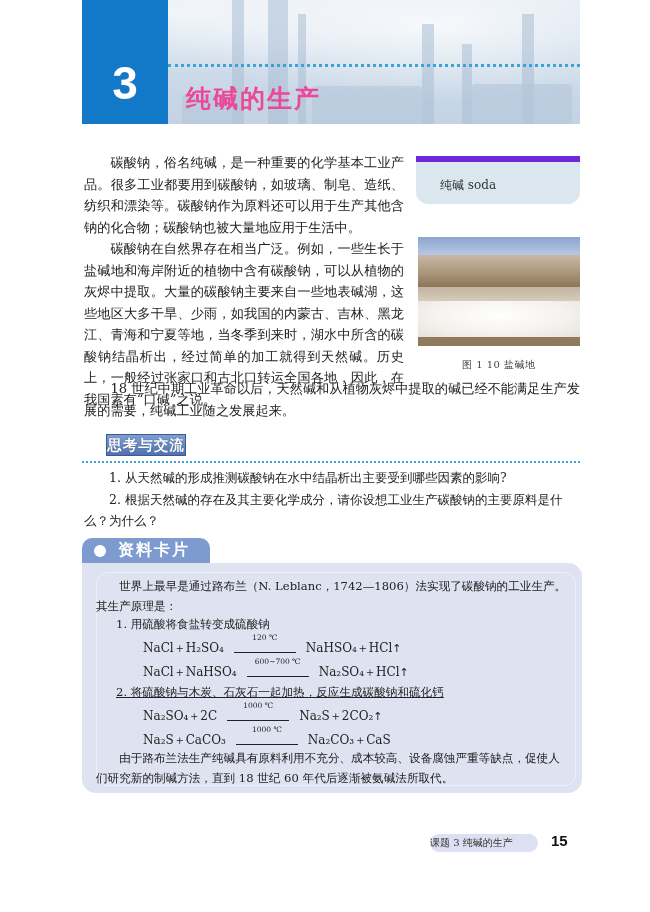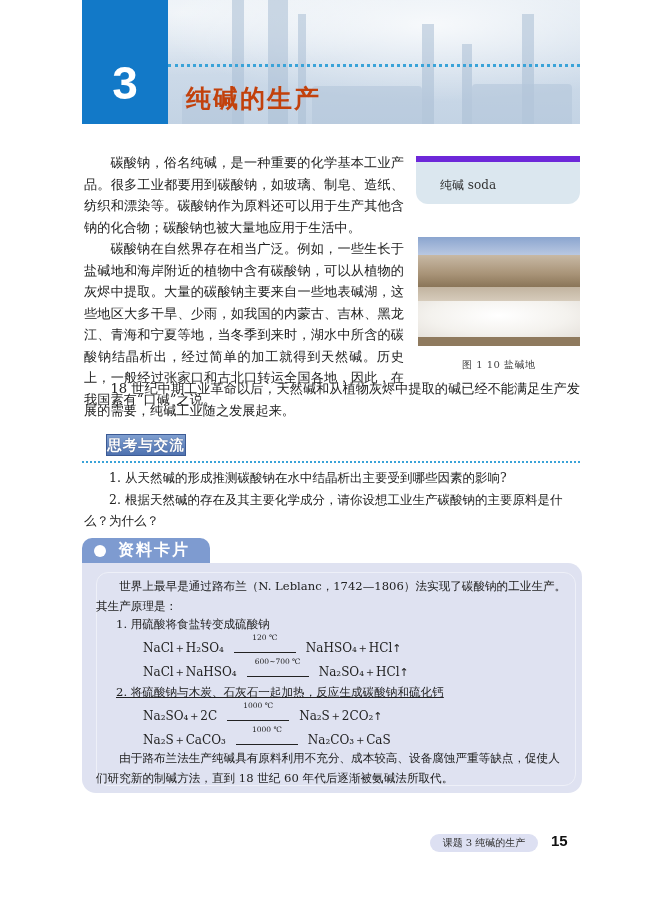--- a/index.html
+++ b/index.html
@@ -13,21 +13,21 @@
     background: radial-gradient(ellipse at 70% 20%, rgba(255,255,255,0.8) 0%, rgba(255,255,255,0) 55%),
                 radial-gradient(ellipse at 20% 10%, rgba(255,255,255,0.6) 0%, rgba(255,255,255,0) 40%); }
   .tower { position:absolute; bottom:0; background:rgba(170,190,212,0.55); }
   .tank { position:absolute; bottom:0; background:rgba(180,198,218,0.6); border-radius:4px 4px 0 0; }
   .num-block { position:absolute; left:82px; top:0; width:86px; height:124px; background:#1279c8; }
   .num-block span { position:absolute; left:0; right:0; bottom:14px; text-align:center;
     font-family:"Liberation Sans", sans-serif; font-weight:bold; font-size:46px; color:#ffffff; }
   .banner-dots { position:absolute; left:168px; top:64px; width:412px; height:0;
     border-top:3px dotted #3aa3d8; }
   .chapter-title { position:absolute; left:186px; top:82px; font-size:25px; font-weight:bold;
-    letter-spacing:2px; color:#c2410c; font-family:"DejaVu Serif", serif; }
+    letter-spacing:2px; color:#ec4899; font-family:"DejaVu Serif", serif; }
 
   
   .para { position:absolute; font-size:13.2px; line-height:21.5px; color:#222; text-align:justify; }
   .para.indent { text-indent:2em; }
 
   
   .term-card { position:absolute; left:416px; top:156px; width:164px; height:48px;
     background:#dbe7ef; border-radius:0 0 12px 12px; border-top:6px solid #6d28d9; }
   .term-card span { position:absolute; left:24px; top:15px; font-size:12px; color:#333; }
 
@@ -63,21 +63,21 @@
     border:1px solid #eef0f8; border-radius:12px; }
   .ctext { position:absolute; font-size:11.6px; line-height:20px; color:#222; }
   .eq { position:absolute; font-size:12px; color:#222; font-family:"DejaVu Serif", serif; white-space:nowrap; }
   .arrow-cond { display:inline-block; position:relative; width:62px; height:14px; margin:0 10px; vertical-align:middle; }
   .arrow-cond .line { position:absolute; left:0; right:0; bottom:3px; border-top:1px solid #222; }
   .arrow-cond .cond { position:absolute; left:0; right:0; top:-9px; text-align:center; font-size:7.5px; }
   .up { font-family:"DejaVu Sans", sans-serif; font-size:11px; }
 
   
   .footer-pill { position:absolute; left:430px; top:834px; width:108px; height:18px;
-    background:#dde0f2; border-radius:9px; font-size:10px; color:#333; text-align:center; line-height:18px; }
+    background:#dde0f2; border-radius:9px; font-size:10px; color:#333; text-align:left; line-height:18px; }
   .page-num { position:absolute; left:551px; top:832px; font-family:"Liberation Sans", sans-serif;
     font-weight:bold; font-size:15px; color:#111; }
 </style>
 </head>
 <body>
 
 <div class="banner">
   <div class="sky"></div>
   <div class="tower" style="left:150px;width:12px;height:124px;"></div>
   <div class="tower" style="left:186px;width:20px;height:124px;"></div>

